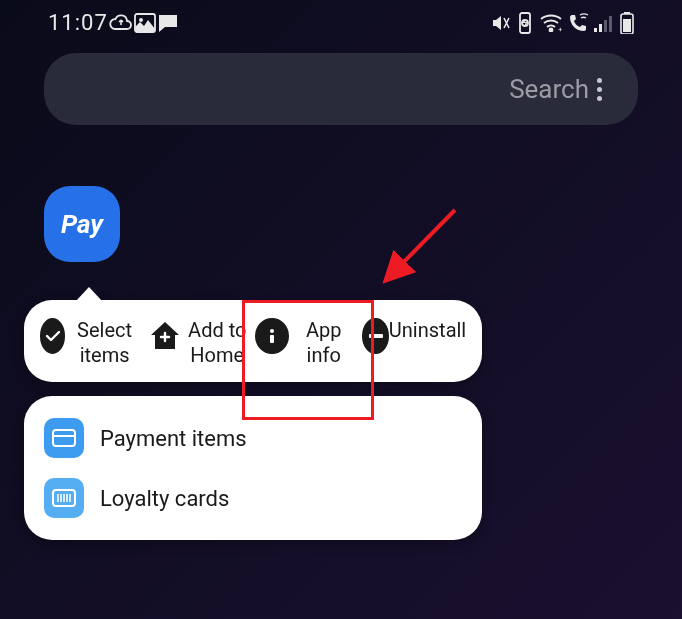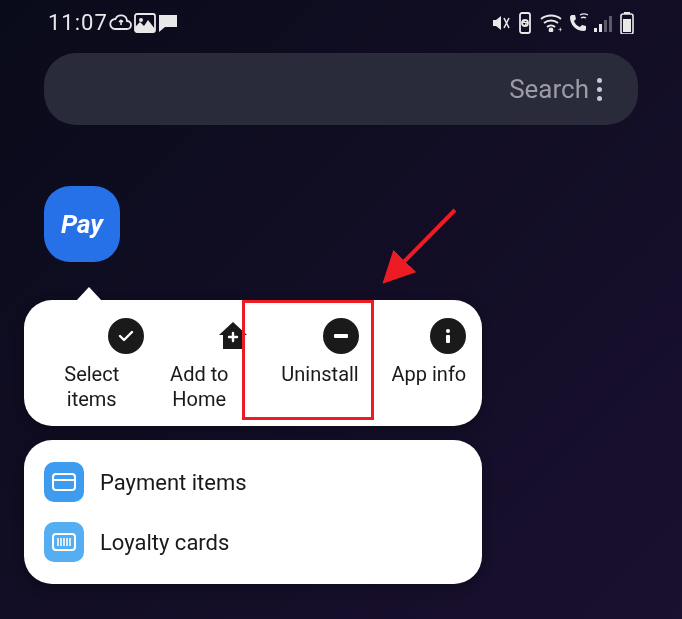--- a/index.html
+++ b/index.html
@@ -10,21 +10,21 @@
 .time{font-weight:400;letter-spacing:1px}
 .icon-wrap{display:inline-flex;align-items:center;justify-content:center}
 .search-bar{margin:18px 44px 0;background:#2a2b3a;border-radius:32px;height:72px;display:flex;align-items:center;justify-content:flex-end;padding:0 28px}
 .search-text{color:#9a9ba5;font-size:26px}
 .more-dots{display:flex;flex-direction:column;gap:4px;padding:8px}
 .more-dots span{width:5px;height:5px;background:#c8c8d0;border-radius:50%}
 .app-icon{position:absolute;left:44px;top:186px;width:76px;height:76px;background:#2670e8;border-radius:26px;display:flex;align-items:center;justify-content:center;color:#fff;font-weight:700;font-size:26px;font-style:italic}
 .popup-container{position:absolute;left:24px;top:300px;width:458px}
 .popup-top{background:#fff;border-radius:28px;padding:18px 14px 14px;display:flex;justify-content:space-around;position:relative;box-shadow:0 4px 12px rgba(0,0,0,0.3)}
 .popup-top::before{content:'';position:absolute;top:-13px;left:52px;width:0;height:0;border-left:13px solid transparent;border-right:13px solid transparent;border-bottom:14px solid #fff}
-.action-item{display:flex;flex-direction:column;align-items:flex-end;text-align:center;width:104px;cursor:pointer}
+.action-item{display:flex;align-items:flex-start;text-align:center;width:104px;cursor:pointer}
 .action-icon{width:36px;height:36px;background:#1a1a1a;border-radius:50%;display:flex;align-items:center;justify-content:center;margin-bottom:8px;color:#fff}
 .action-label{font-size:20px;color:#1a1a1a;line-height:1.25}
 .highlight-box{position:absolute;border:3px solid #ed1c24;left:242px;top:300px;width:132px;height:120px;pointer-events:none;z-index:5}
 .arrow{position:absolute;left:370px;top:200px;z-index:6;pointer-events:none}
 .popup-bottom{background:#fff;border-radius:28px;margin-top:14px;padding:12px 16px;box-shadow:0 4px 12px rgba(0,0,0,0.3)}
 .shortcut-item{display:flex;align-items:center;gap:16px;padding:10px 4px;cursor:pointer}
 .shortcut-icon{width:40px;height:40px;background:#3d9cf0;border-radius:10px;display:flex;align-items:center;justify-content:center;color:#fff}
 .shortcut-label{font-size:22px;color:#1a1a1a}
 </style>
 </head>
@@ -124,34 +124,34 @@
       <div class="action-icon" style="background:none">
         <svg width="36" height="36" viewBox="0 0 36 36" fill="#1a1a1a">
             <path d="M18 4L4 17h4v14h20V17h4L18 4z"></path>
             <path d="M18 15v8M14 19h8" stroke="#fff" stroke-width="2.4" stroke-linecap="round"></path>
           </svg>
       </div>
       <div class="action-label">Add to Home</div>
     </div>
     <div class="action-item">
       <div class="action-icon">
-        <svg width="20" height="20" viewBox="0 0 20 20">
-            <rect x="3" y="8" width="14" height="4" fill="#fff" rx="1"></rect>
-          </svg>
-      </div>
-      <div class="action-label">Uninstall</div>
-    </div>
-    <div class="action-item">
-      <div class="action-icon">
         <svg width="20" height="20" viewBox="0 0 20 20" fill="#fff">
             <circle cx="10" cy="5" r="2"></circle>
             <rect x="8" y="9" width="4" height="8" rx="1"></rect>
           </svg>
       </div>
       <div class="action-label">App info</div>
+    </div>
+    <div class="action-item">
+      <div class="action-icon">
+        <svg width="20" height="20" viewBox="0 0 20 20">
+            <rect x="3" y="8" width="14" height="4" fill="#fff" rx="1"></rect>
+          </svg>
+      </div>
+      <div class="action-label">Uninstall</div>
     </div>
   </div>
 
   <div class="popup-bottom">
     <div class="shortcut-item">
       <div class="shortcut-icon">
         <svg width="24" height="18" viewBox="0 0 24 18" fill="none" stroke="#fff" stroke-width="2">
             <rect x="1" y="1" width="22" height="16" rx="3"></rect>
             <path d="M1 7h22"></path>
           </svg>

